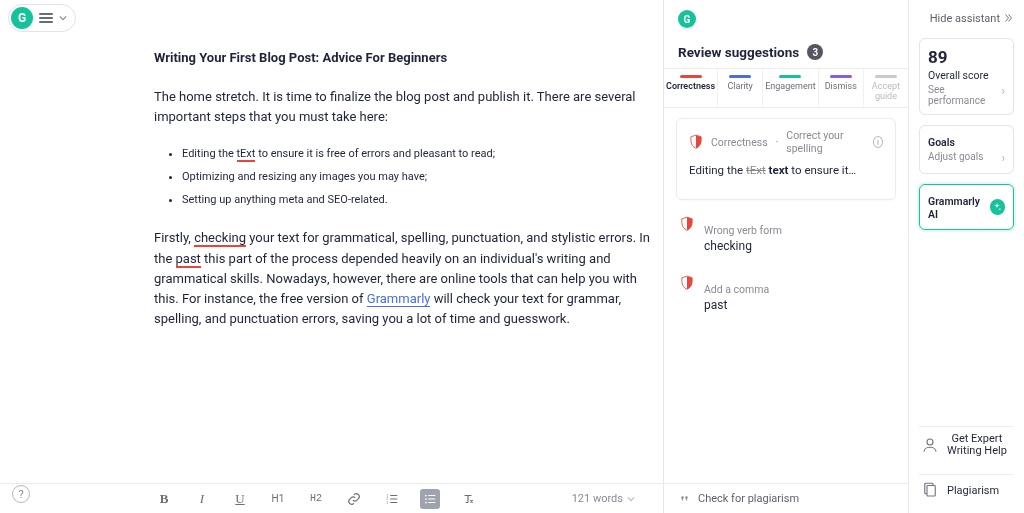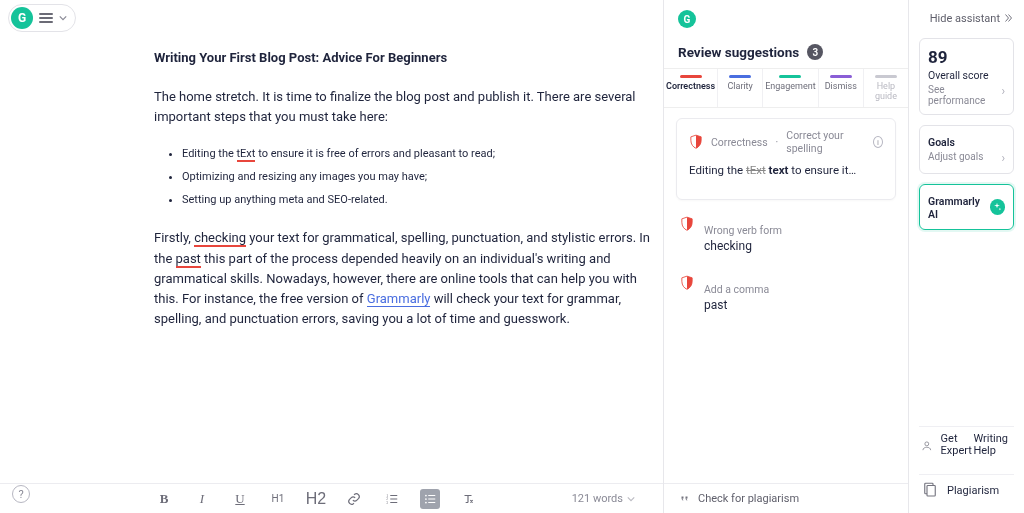--- a/index.html
+++ b/index.html
@@ -25,21 +25,21 @@
   .link-blue { color: #4a6ee0; border-bottom: 1px solid #4a6ee0; text-decoration: none; cursor:pointer; }
 
   .help-bubble { position: absolute; left: 12px; bottom: 10px; width: 18px; height: 18px; border: 1.5px solid #b7b7c2; border-radius: 50%; display:flex; align-items:center; justify-content:center; font-size:11px; color:#8a8a96; cursor:pointer;}
 
   .toolbar { height: 30px; border-top: 1px solid #ececf0; display: flex; align-items: center; padding: 0 0 0 154px; gap: 18px; color:#6d6d79; font-size:12px; }
   .tb-btn { width: 20px; height: 20px; display:flex; align-items:center; justify-content:center; cursor:pointer; font-family: Georgia, serif; font-size:13px; color:#6d6d79; border-radius:3px;}
   .tb-btn.bold { font-weight:700; }
   .tb-btn.italic { font-style: italic; }
   .tb-btn.under { text-decoration: underline; }
   .tb-btn.h1 { font-size:10px; font-family: inherit; }
-  .tb-btn.h2 { font-size:16px; font-family: Liberation Sans, sans-serif; }
+  .tb-btn.h2 { font-size:10px; font-family: Liberation Mono, monospace; }
   .tb-btn.active { background:#9fa3ad; color:#fff; }
   .tb-btn svg { width:14px; height:14px; }
   .word-count { margin-left: auto; margin-right: 28px; display:flex; align-items:center; gap:4px; color:#8a8a96; font-size:11px;}
   .word-count .caret-small { opacity:.7; }
 
   
   .sugg-col { width: 245px; flex: 0 0 245px; display:flex; flex-direction:column; border-right: 1px solid #e7e7eb; }
   .sugg-head { padding: 10px 14px 0 14px; }
   .sugg-head .g-circle { width:18px; height:18px; font-size:10px; }
   .sugg-title-row { display:flex; align-items:center; gap:8px; margin-top:16px; margin-bottom:8px; }
@@ -88,21 +88,21 @@
   .rail-card .big { font-size:17px; font-weight:700; }
   .rail-card .mid { font-size:10.5px; color:#1f243c; margin-top:2px;}
   .rail-card .sub { font-size:10px; color:#8a8a96; margin-top:2px; display:flex; justify-content:space-between;}
   .chev { color:#b0b0bb; font-size:12px;}
   .spark { width:16px;height:16px;border-radius:50%;background:#15c39a;display:flex;align-items:center;justify-content:center;color:#fff;}
   .spark svg{width:10px;height:10px;}
   .rail-spacer { flex:1; }
   .rail-item { display:flex; align-items:center; gap:8px; font-size:11px; color:#1f243c; padding:6px 2px; cursor:pointer; border-top:1px solid #efeff3;}
   .rail-item:first-of-type{border-top:1px solid #efeff3;}
   .rail-item .icon-box { width:18px; height:18px; display:flex; align-items:center; justify-content:center; color:#74747f;}
-  .rail-item .two-line { display:flex; line-height:1.15;}
+  .rail-item .two-line { display:flex; flex-direction:column; line-height:1.15;text-align:center;}
 </style>
 </head>
 <body>
 
 <div class="editor-col">
   <div class="topbar">
     <div class="logo-pill">
       <div class="g-circle">G</div>
       <div class="hamburger">
           <span></span>
@@ -203,21 +203,21 @@
     <div class="tab">
         <span class="bar green"></span>
         <span>Engagement</span>
       </div>
     <div class="tab">
         <span class="bar purple"></span>
         <span>Dismiss</span>
       </div>
     <div class="tab disabled">
         <span class="bar grey"></span>
-        <span>Help guide</span>
+        <span>Accept guide</span>
       </div>
   </div>
 
   <div class="cards">
 
     <div class="card">
       <div class="row-top">
         <span class="shield">
           <svg viewBox="0 0 24 28">
               <path d="M12 2l9 3v6c0 7-4 12-9 14C7 23 3 18 3 11V5l9-3z" fill="#fff" stroke="#e8463c" stroke-width="1.5"></path>

